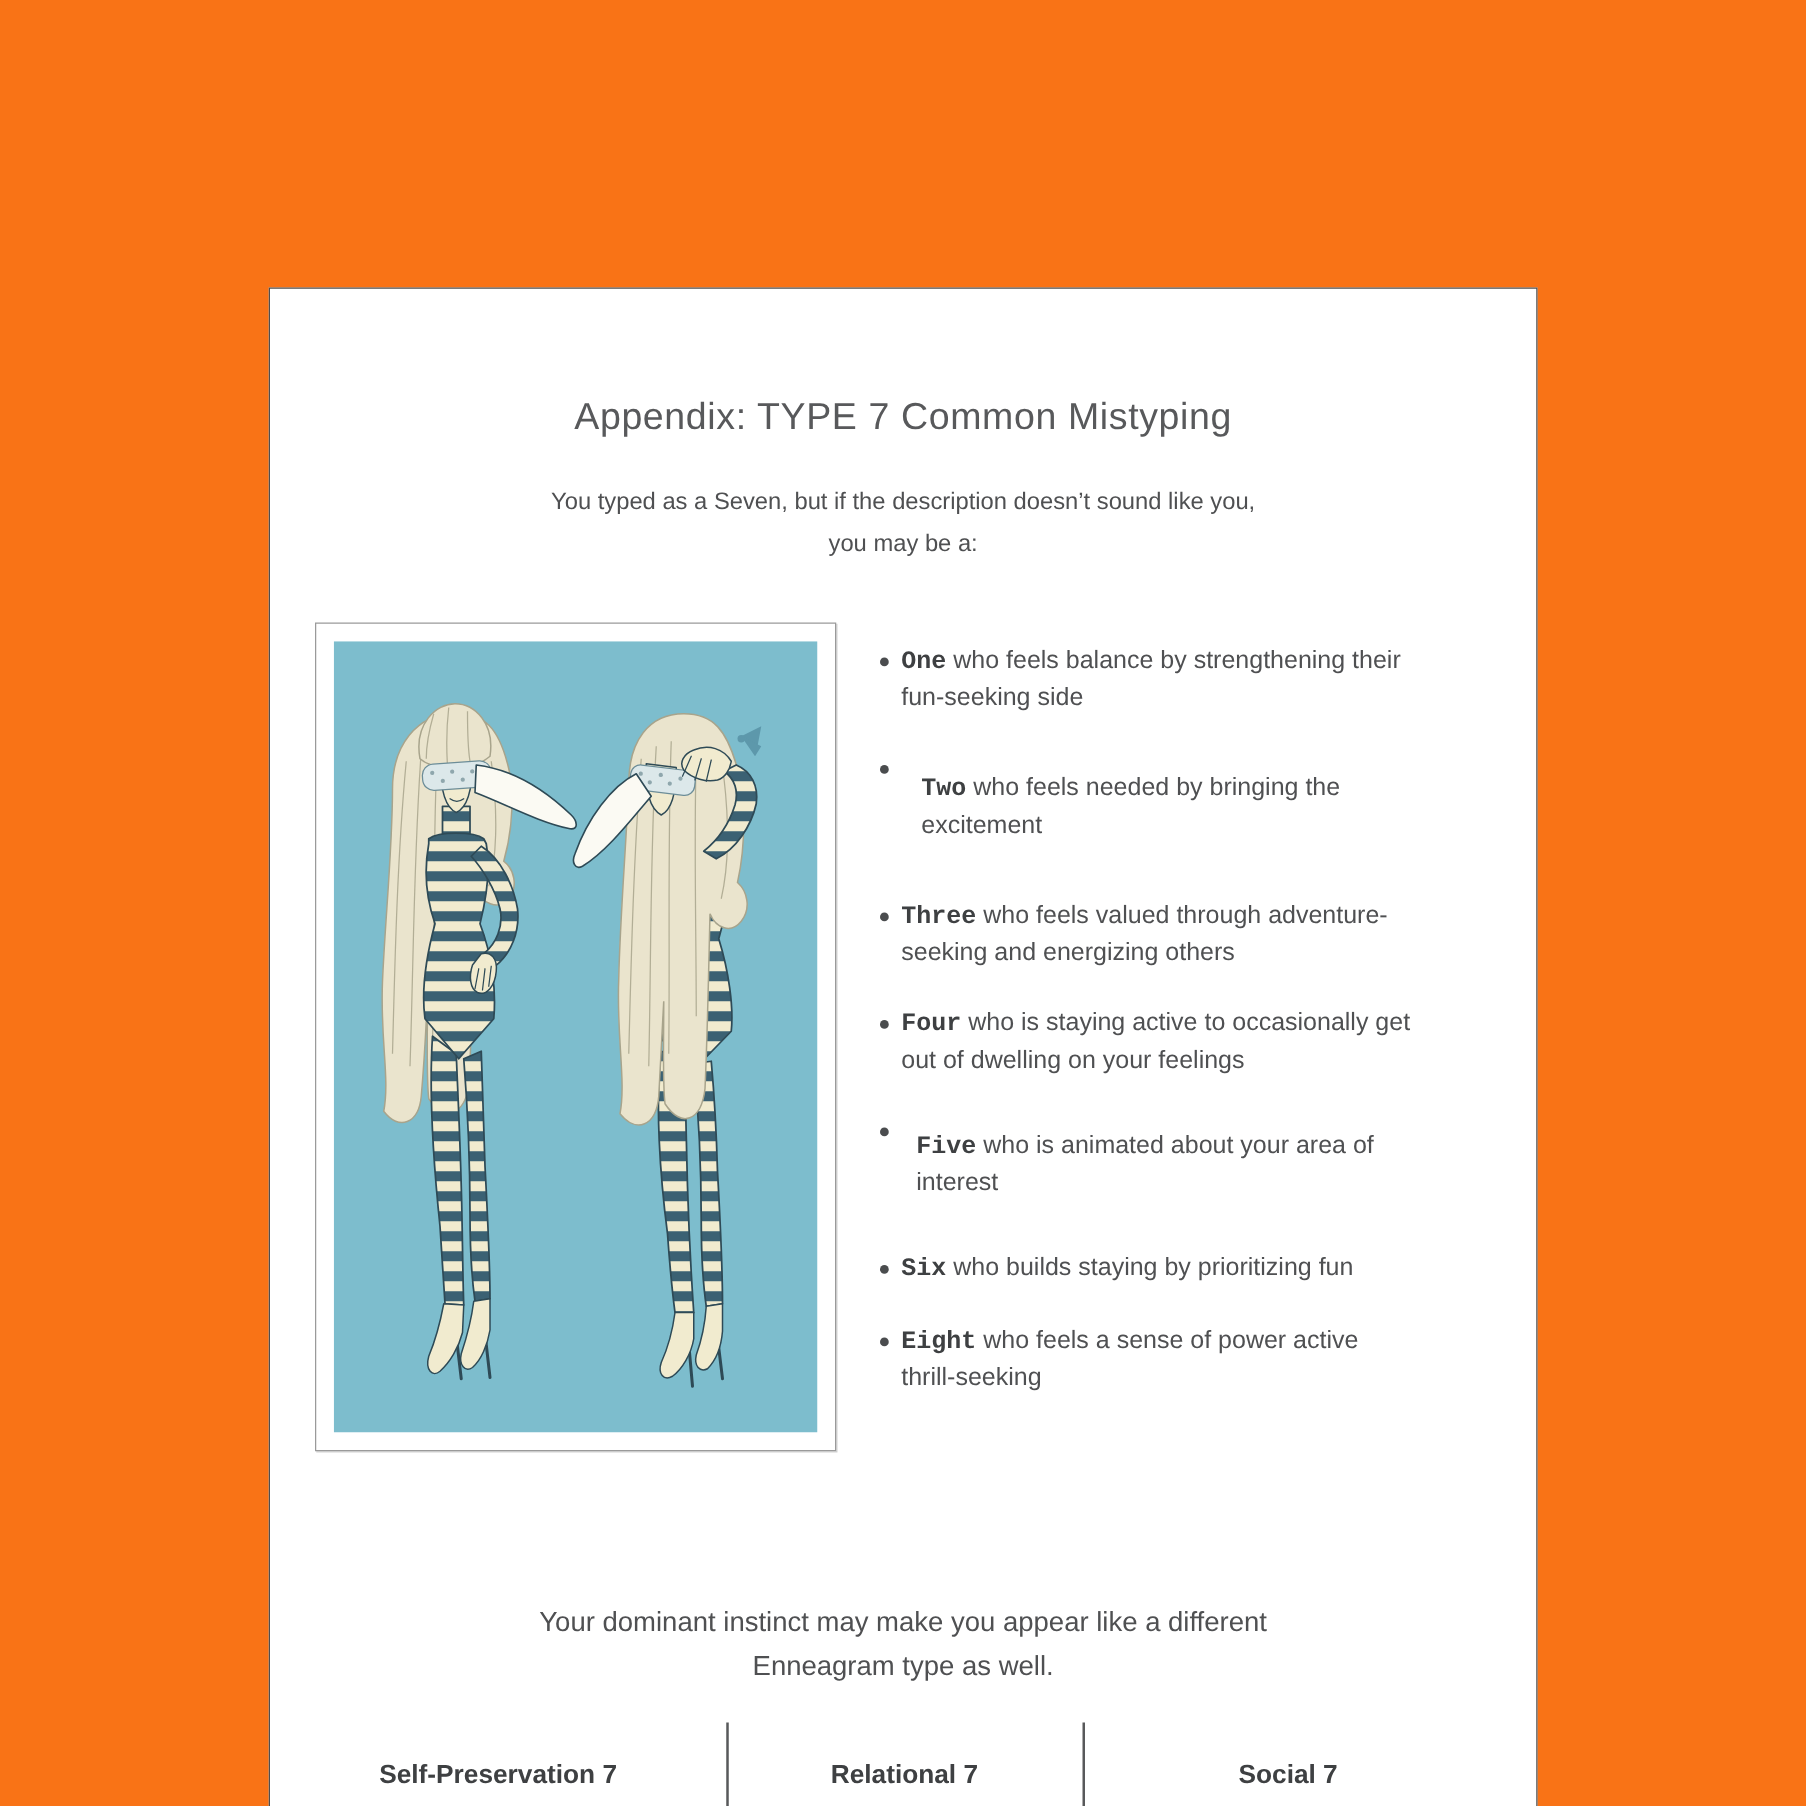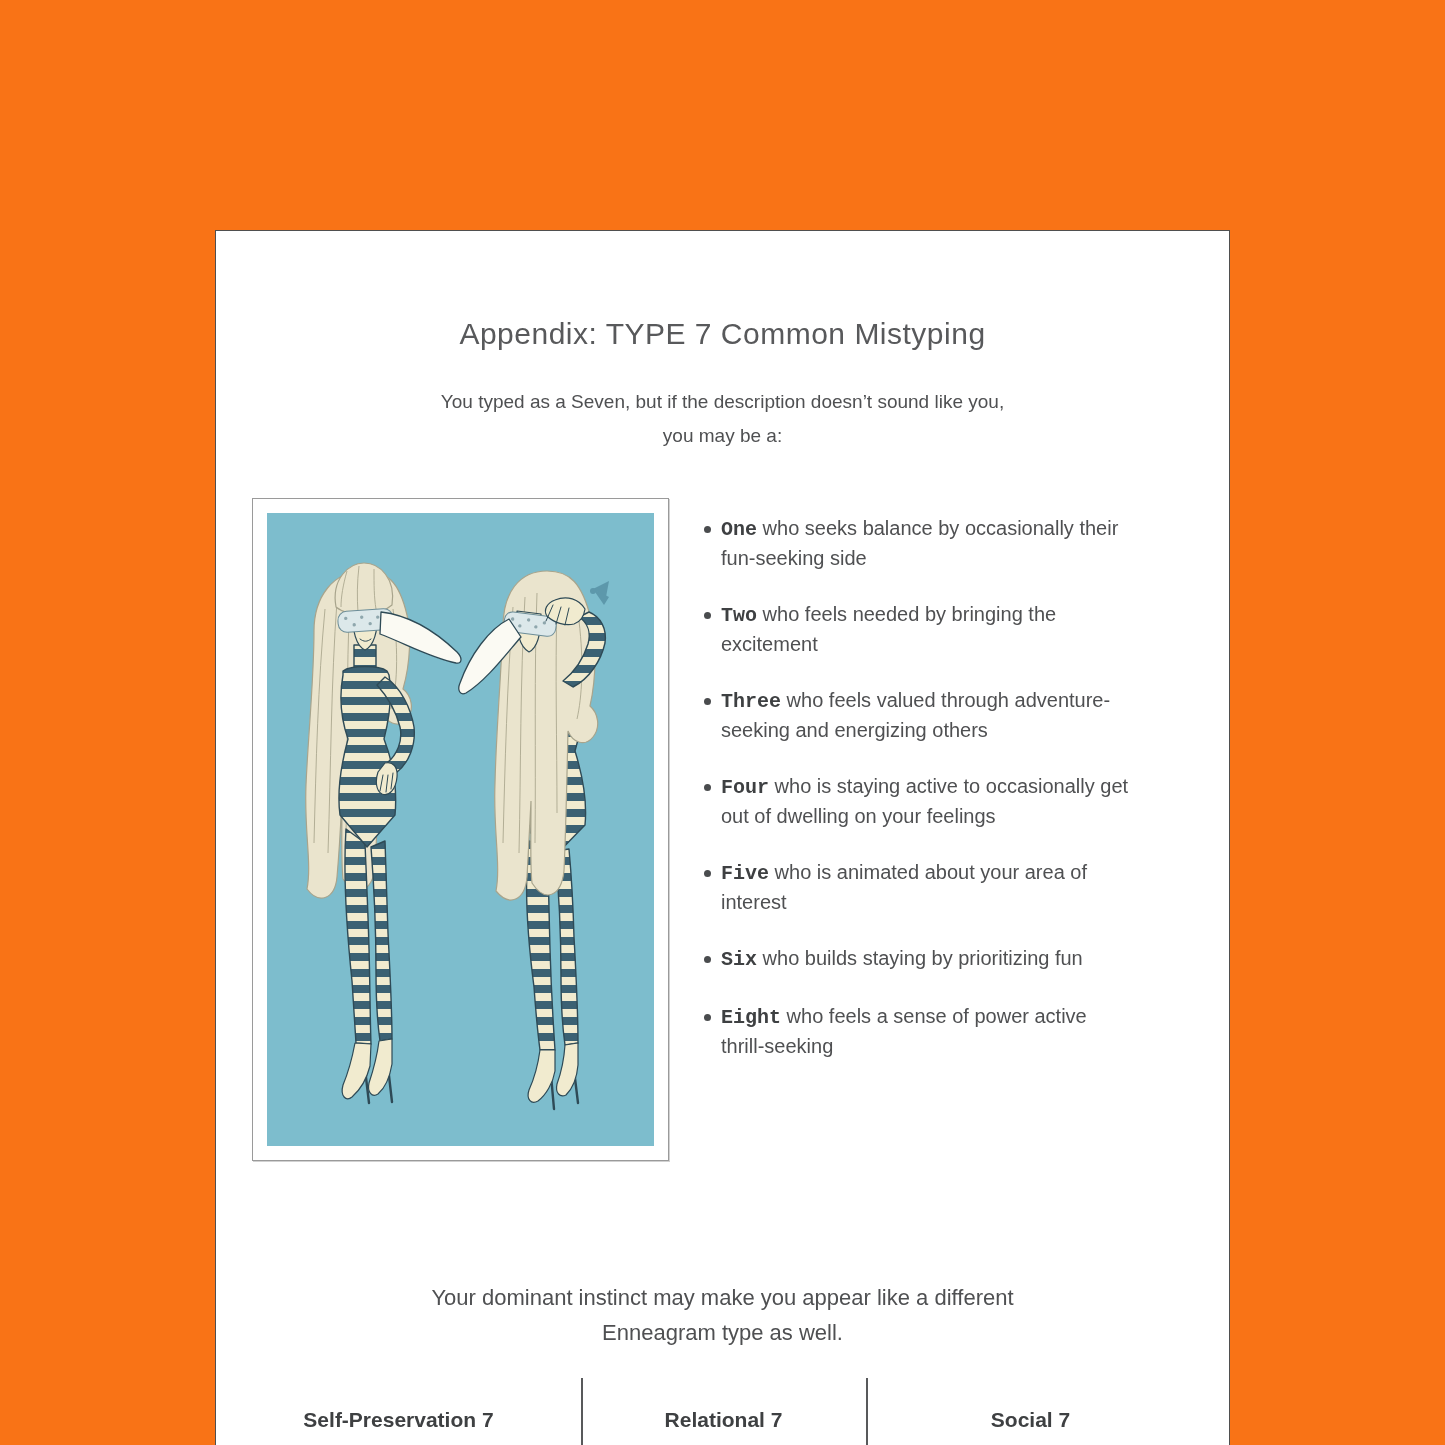--- a/index.html
+++ b/index.html
@@ -152,37 +152,37 @@
             <path class="bow" d="M326,76 L342,84 L337,92 Z"></path>
             <circle class="bow" cx="326" cy="78" r="3"></circle>
           </g>
         </g>
       </svg>
     </figure>
 
     <ul class="mistypes">
       <li>
           <span class="dot"></span>
-          <p style="margin:0"><b>One</b> <span>who seeks balance by occasionally their fun-seeking side</span></p>
-        </li>
-      <li>
-          <span class="dot"></span>
-          <p style="margin:0"><b>Two</b> <span>who feels needed by bringing the excitement</span></p>
+          <p style="margin:0"><b>One</b> <span>who feels balance by strengthening their fun-seeking side</span></p>
+        </li>
+      <li>
+          <span class="dot"></span>
+          <p style="margin:16px"><b>Two</b> <span>who feels needed by bringing the excitement</span></p>
         </li>
       <li>
           <span class="dot"></span>
           <p style="margin:0"><b>Three</b> <span>who feels valued through adventure-seeking and energizing others</span></p>
         </li>
       <li>
           <span class="dot"></span>
           <p style="margin:0"><b>Four</b> <span>who is staying active to occasionally get out of dwelling on your feelings</span></p>
         </li>
       <li>
           <span class="dot"></span>
-          <p style="margin:0"><b>Five</b> <span>who is animated about your area of interest</span></p>
+          <p style="margin:12px"><b>Five</b> <span>who is animated about your area of interest</span></p>
         </li>
       <li>
           <span class="dot"></span>
           <p style="margin:0"><b>Six</b> <span>who builds staying by prioritizing fun</span></p>
         </li>
       <li>
           <span class="dot"></span>
           <p style="margin:0"><b>Eight</b> <span>who feels a sense of power active thrill-seeking</span></p>
         </li>
     </ul>

